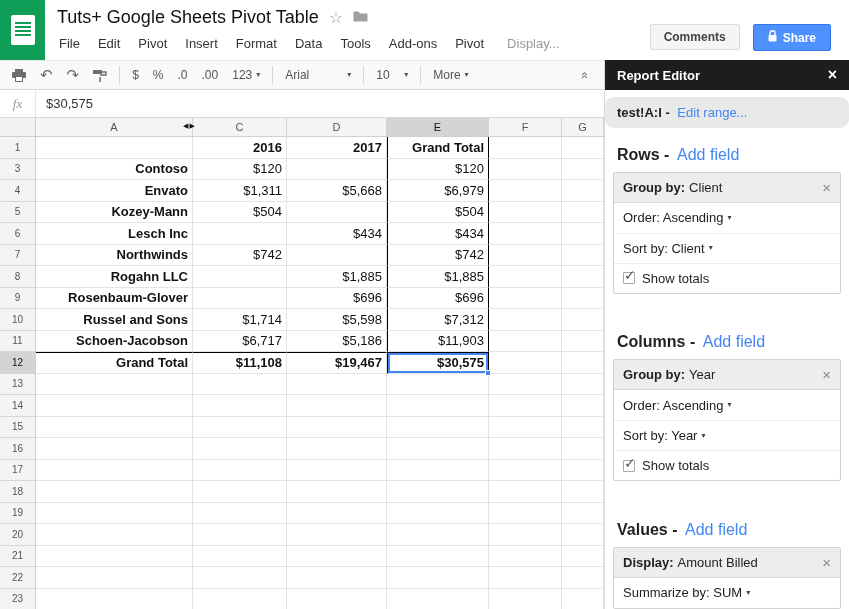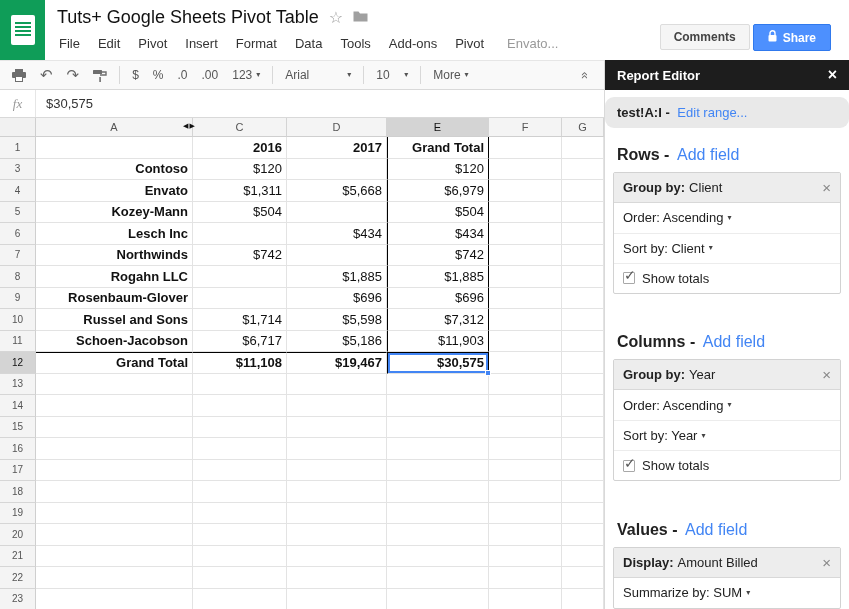--- a/index.html
+++ b/index.html
@@ -12,21 +12,21 @@
   .logo{flex:0 0 45px;width:45px;height:60px;background:#0f9d58;display:flex;align-items:center;justify-content:center;}
   .tb-main{flex:1;padding:7px 0 0 12px;min-width:0;}
   .title-row{display:flex;align-items:center;gap:10px;}
   .doc-title{font-size:18px;color:#111;white-space:nowrap;}
   .star{color:#9a9a9a;font-size:16px;line-height:1;}
   .menus{display:flex;align-items:center;margin-top:5px;font-size:13px;color:#333;}
   .menu-items{display:flex;align-items:center;}
   .menu-item{padding:3px 9px;cursor:pointer;white-space:nowrap;}
   .menu-item:first-child{padding-left:2px;}
   .saving{color:#999;margin-left:14px;}
-  .tb-right{display:flex;align-items:flex-start;gap:3px;padding:24px 18px 0 0;}
+  .tb-right{display:flex;align-items:flex-start;gap:13px;padding:24px 18px 0 0;}
   .btn-comments{background:#f5f5f5;border:1px solid #dcdcdc;border-radius:2px;padding:5px 13px;font-size:12px;font-weight:bold;color:#444;font-family:inherit;cursor:pointer;}
   .btn-share{background:#4d90fe;border:1px solid #3079ed;border-radius:2px;padding:5px 14px;font-size:12px;font-weight:bold;color:#fff;font-family:inherit;display:flex;align-items:center;gap:6px;cursor:pointer;}
 
   
   .body-row{display:flex;height:549px;}
   .main{width:604px;flex:0 0 604px;display:flex;flex-direction:column;min-width:0;}
 
   
   .toolbar{height:30px;flex:0 0 30px;background:#f9f9f9;border-top:1px solid #e6e6e6;border-bottom:1px solid #d9d9d9;display:flex;align-items:center;padding:0 5px;color:#555;font-size:12px;}
   .tbtn{padding:0 7px;height:24px;display:flex;align-items:center;justify-content:center;cursor:pointer;color:#555;white-space:nowrap;}
@@ -118,21 +118,21 @@
             <span class="menu-item">File</span>
             <span class="menu-item">Edit</span>
             <span class="menu-item">Pivot</span>
             <span class="menu-item">Insert</span>
             <span class="menu-item">Format</span>
             <span class="menu-item">Data</span>
             <span class="menu-item">Tools</span>
             <span class="menu-item">Add-ons</span>
             <span class="menu-item">Pivot</span>
           </span>
-        <span class="saving">Envato...</span>
+        <span class="saving">Display...</span>
       </nav>
     </div>
     <div class="tb-right">
       <button class="btn-comments">Comments</button>
       <button class="btn-share">
         <span>
           <svg width="9" height="12" viewBox="0 0 9 12">
             <path d="M2 5V3.2a2.5 2.5 0 015 0V5" fill="none" stroke="#ffffff" stroke-width="1.4"></path>
             <rect x="0.5" y="5" width="8" height="6.5" rx="1" fill="#ffffff"></rect>
           </svg>

